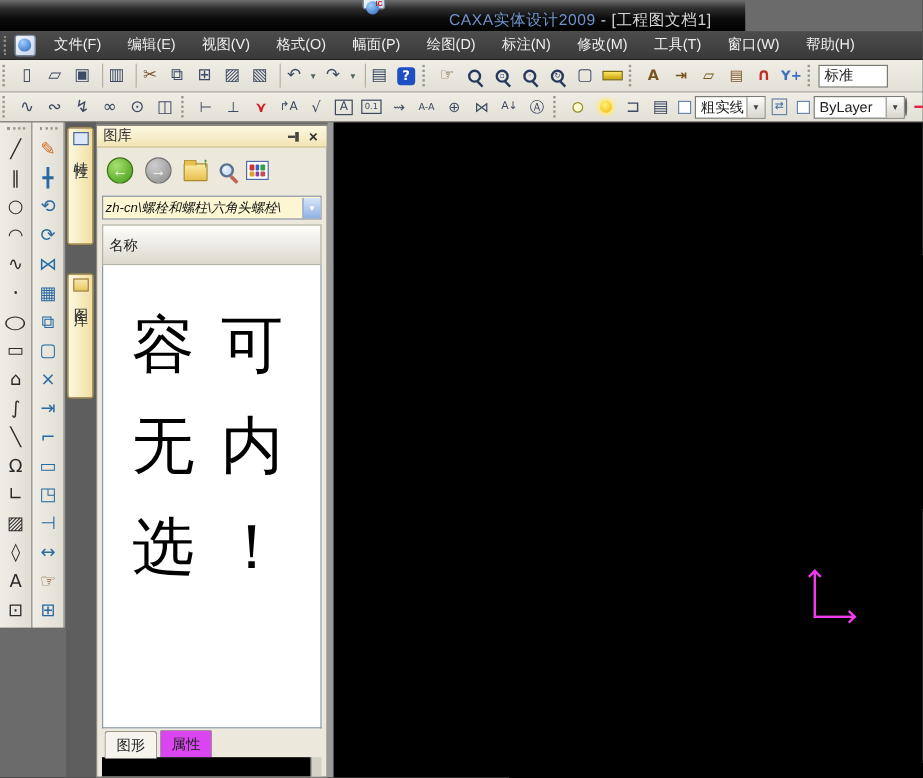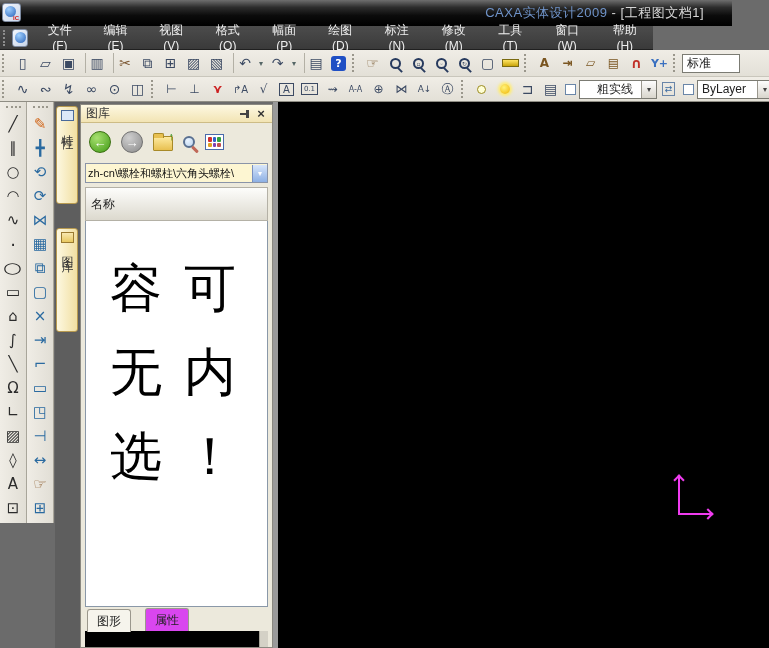--- a/index.html
+++ b/index.html
@@ -1,33 +1,33 @@
 <!DOCTYPE html>
 <html><head>
 <meta charset="utf-8">
 <style>
   * { margin:0; padding:0; box-sizing:border-box; }
   html,body { width:769px; height:648px; overflow:hidden; }
   body { position:relative; background:#6b6b6b; font-family:"Liberation Sans","DejaVu Sans",sans-serif; }
 
   
-  #titlebar { position:absolute; left:0; top:0; width:732px; height:26px;
+  #titlebar { position:absolute; left:0; top:0; width:621px; height:26px;
     background:linear-gradient(#6e6e6e 0%, #2d2d2d 28%, #0b0b0b 60%, #000 100%);
-    display:flex; align-items:center; }
+    display:flex; align-items:center;flex-direction:column; }
   .applogo { width:19px; height:19px; margin-left:2px; margin-top:-2px; background:linear-gradient(135deg,#f2f6fc,#c9d6ea);
     border:1px solid #7d8aa0; border-radius:3px; position:relative; }
   .applogo .ball { position:absolute; left:2px; top:2px; width:11px; height:11px; border-radius:50%;
     background:radial-gradient(circle at 35% 30%, #9fd0ff, #2a62b8); }
   .applogo .ic { position:absolute; right:1px; bottom:0px; font-size:6px; font-weight:bold; color:#d01818; }
   #title-text { margin-left:auto; padding-right:28px; font-size:13px; letter-spacing:0.5px; }
   #title-app { color:#6f93c9; }
   #title-doc { color:#d6d6d6; }
 
   
-  #menubar { position:absolute; left:0; top:26px; width:653px; height:24px;
+  #menubar { position:absolute; left:0; top:26px; width:769px; height:24px;
     background:linear-gradient(#4c4c4c,#3a3a3a); border-bottom:1px solid #202020;
     display:flex; align-items:center; color:#eee; font-size:12px; }
   .vgrip { width:4px; height:16px; border-left:2px dotted #8d8d8d; margin:0 3px; }
   #menubar .applogo { width:18px; height:18px; margin:0 4px 0 2px; }
   .mitem { padding:3px 11px; cursor:default; background:none; border:none; color:#eee; font-size:12px;
     font-family:inherit; }
 
   
   .toolbar { position:absolute; left:0; width:769px; background:linear-gradient(#f0ede6,#e3e0d7);
     display:flex; align-items:center; }
@@ -65,21 +65,21 @@
   #strip-style .tbtn:nth-child(6) { color:#3a70c0; font-size:11px; font-weight:bold; }
 
   
   .combo { height:19px; background:#fff; border:1px solid #7b7b73; display:flex; align-items:center;
     font-size:12px; color:#222; flex:none; }
   .combo .ctext { padding:0 4px; white-space:nowrap; overflow:hidden; }
   .dd { width:15px; height:17px; margin-left:auto; background:linear-gradient(#fdfdfd,#d8d5cc);
     border-left:1px solid #9a978e; display:flex; align-items:center; justify-content:center;
     font-size:8px; color:#444; flex:none; }
   #combo-standard { width:58px; }
-  #combo-linetype { width:78px;padding-left:13px; }
+  #combo-linetype { width:59px; }
   #combo-bylayer { width:76px; }
   .chk { width:11px; height:11px; background:#fff; border:1px solid #6a86a8; margin:0 3px; flex:none; }
 
   
   #strip-dim .tbtn { font-size:12px; }
   #strip-dim .tbtn:nth-child(3) { color:#c22; font-weight:bold; }
   #strip-dim .tbtn:nth-child(4) { font-size:10px; }
   #strip-dim .tbtn:nth-child(6) .g { border:1px solid #3c4a63; padding:0 3px; font-size:10px; }
   #strip-dim .tbtn:nth-child(7) .g { border:1px solid #3c4a63; padding:1px 2px; font-size:7px; }
   #strip-dim .tbtn:nth-child(9) { font-size:8px; }
@@ -145,30 +145,30 @@
   .lensico { width:12px; height:12px; border:2.5px solid #5a7090; border-radius:50%; position:relative;
     background:radial-gradient(circle at 35% 30%, #eaf4ff, #bcd4ee); }
   .lensico::after { content:""; position:absolute; right:-6px; bottom:-5px; width:8px; height:3px;
     background:#c06858; transform:rotate(45deg); border-radius:1px; }
   .gridico { width:19px; height:16px; background:#fff; border:1px solid #4a6aaa; display:grid;
     grid-template-columns:repeat(3,1fr); gap:1px; padding:2px; }
   .gridico i { border-radius:1px; }
 
   #panel-combo { height:24px; flex:none; display:flex; padding:2px 4px; }
   #path-combo { flex:1; display:flex; background:#fdf6d2; border:1px solid #8a94a8; align-items:center; }
-  #path-combo .ctext { font-size:11px; color:#111; padding:0 2px; white-space:nowrap; overflow:hidden; }
+  #path-combo .ctext { font-size:11px; color:#111; padding:0 2px; white-space:nowrap; overflow:hidden;font-style:italic; }
   #path-combo .dd { background:linear-gradient(#d8e6fa,#8db0e4); border-left:1px solid #7a90c0; color:#fff; }
 
   #list-header { height:34px; flex:none; margin:2px 4px 0 4px; background:linear-gradient(#fdfdfb,#dcd9ce);
     border:1px solid #b4b1a6; font-size:12px; color:#222; display:flex; align-items:center; padding-left:5px; }
   #list-area { flex:1; margin:0 4px; background:#fff; border:1px solid #8a98a8; border-top:none; overflow:hidden; }
   #empty-msg { padding:26px 0 0 24px; font-family:"Liberation Serif","DejaVu Serif",serif;
     color:#000; font-size:52px; line-height:84px; letter-spacing:22px; white-space:pre; }
 
-  #panel-tabs { height:24px; flex:none; display:flex; align-items:flex-end; padding-left:6px; gap:14px; }
+  #panel-tabs { height:24px; flex:none; display:flex; align-items:flex-end; padding-left:6px; gap:2px; }
   .ptab { font-size:12px; color:#222; padding:3px 9px 2px 9px; border:1px solid #9a978c; border-bottom:none;
     border-radius:3px 3px 0 0; background:#d946ef; cursor:default; font-family:inherit; }
   .ptab.active { background:#f6f4ec; position:relative; top:1px; }
 
   #panel-preview { height:16px; flex:none; display:flex; }
   #preview-black { flex:1; background:#000; margin-left:4px; }
   #preview-strip { width:9px; background:#d4d1c6; border-left:1px solid #a8a59a; margin-right:4px; }
 
   
   #splitter { position:absolute; left:273px; width:5px; top:102px; bottom:0; background:#9a9a9a; }

